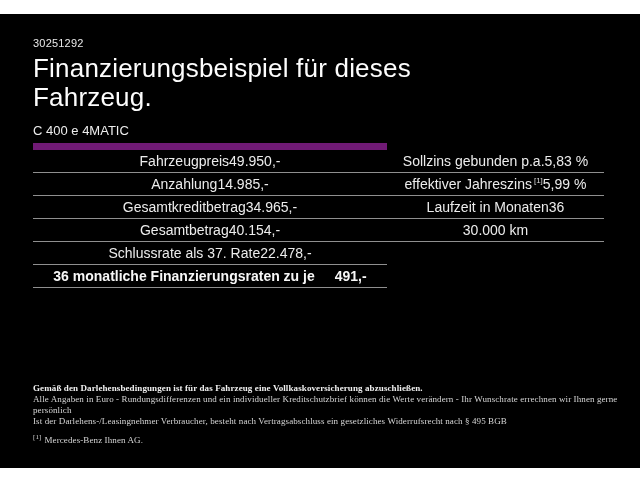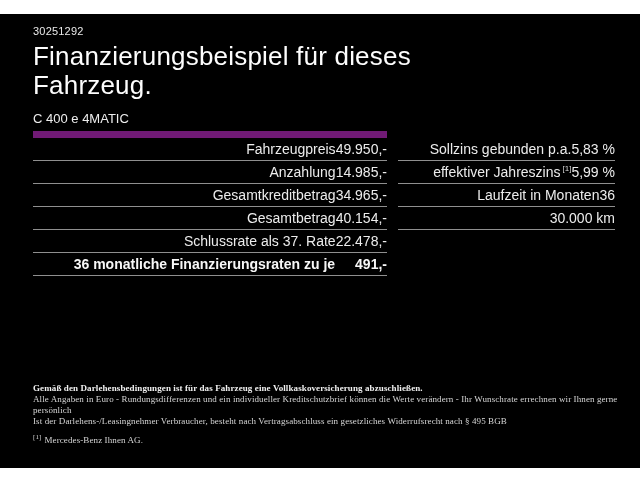--- a/index.html
+++ b/index.html
@@ -9,21 +9,21 @@
     font-family: "Liberation Sans", "DejaVu Sans", sans-serif;
     position: relative;
     overflow: hidden;
   }
   .screen {
     position: absolute;
     top: 14px; left: 0;
     width: 640px; height: 454px;
     background: #000000;
     color: #f1f1f1;
-    padding: 11px 25px 0 33px;
+    padding: 23px 25px 0 33px;
   }
   .doc-number {
     font-size: 11px;
     color: #e9e9e9;
     letter-spacing: 0.2px;
   }
   .page-title {
     margin-top: 5px;
     font-size: 26px;
     line-height: 29px;
@@ -31,30 +31,30 @@
     color: #fdfdfd;
     max-width: 430px;
     letter-spacing: 0.2px;
   }
   .columns {
     display: flex;
     align-items: flex-start;
     margin-top: 11px;
   }
   .left-col { width: 354px; }
-  .right-col { width: 217px; margin-left: 11px; padding-top: 27px; }
+  .right-col { width: 217px; padding-top: 27px; }
   .model {
     font-size: 13px;
     color: #ededed;
     padding-bottom: 5px;
     border-bottom: 7px solid #701a75;
   }
   .trow {
     display: flex;
-    justify-content: flex-end;
+    justify-content: center;
     align-items: center;
     height: 23px;
     border-bottom: 1px solid #8f8f8f;
     font-size: 14px;
     color: #ececec;
   }
   .trow .tvalue { text-align: right; white-space: nowrap; }
   .trow.bold { font-weight: bold; color: #f7f7f7; gap: 20px; }
   sup.fn {
     font-size: 8px;

